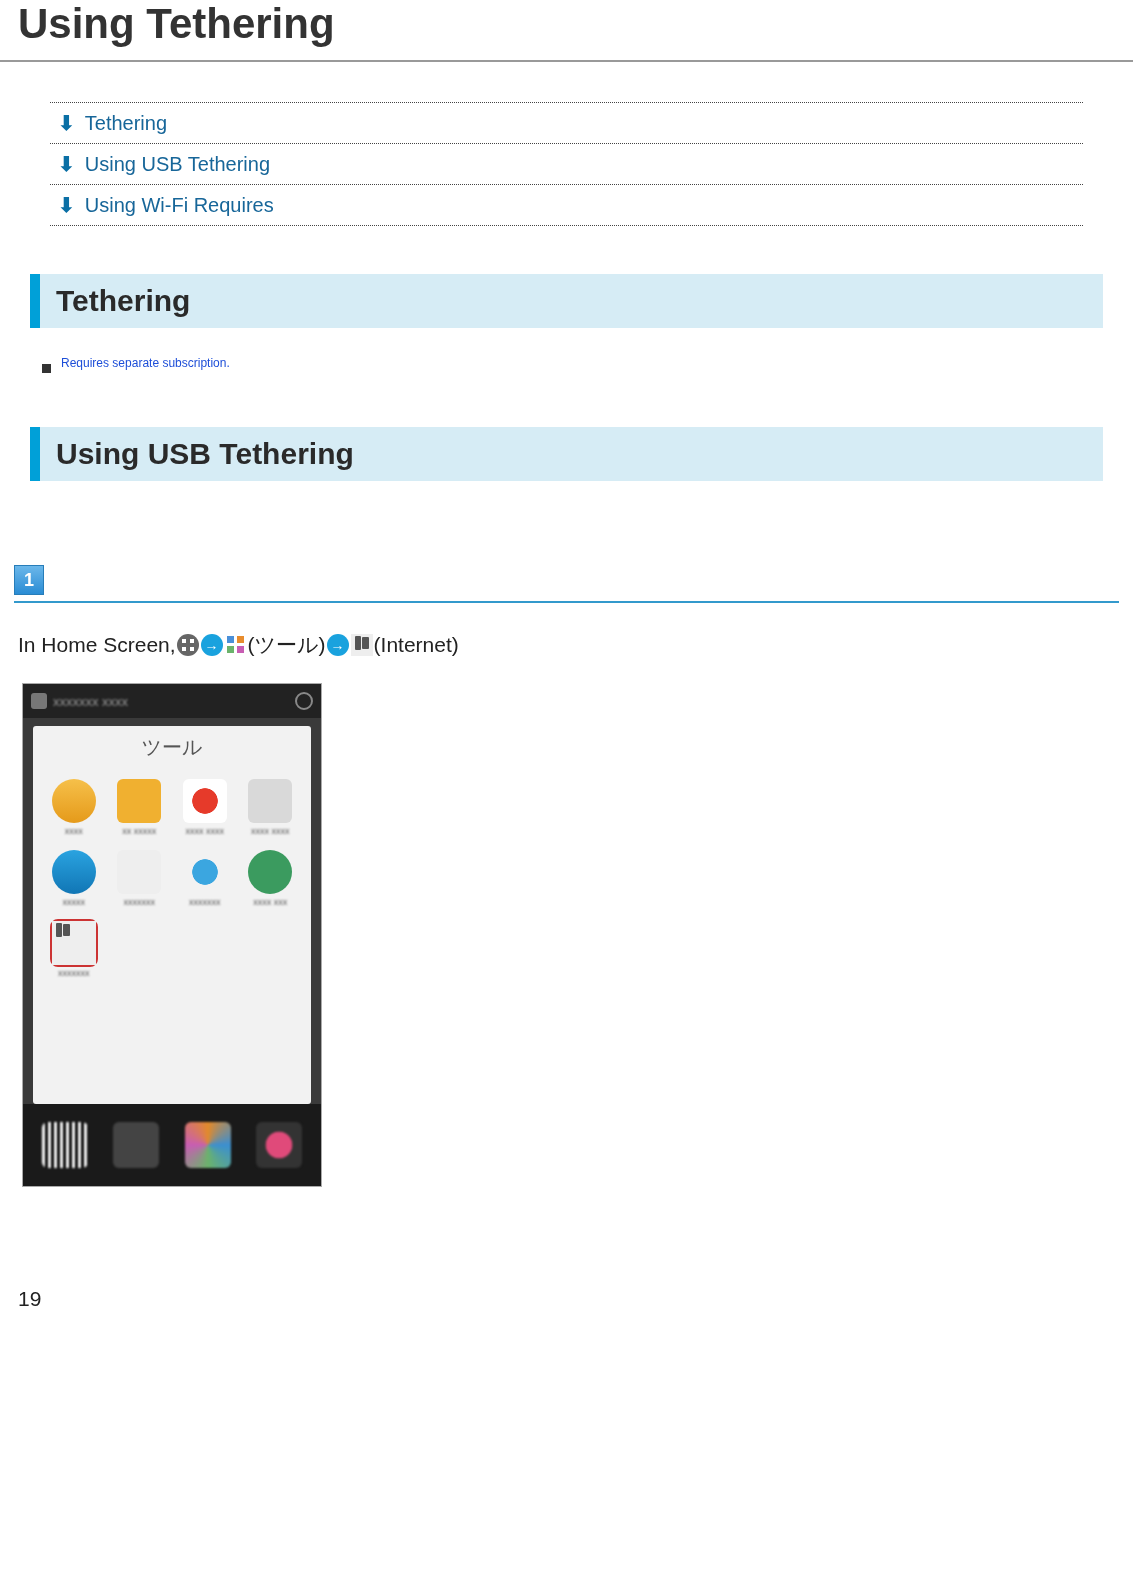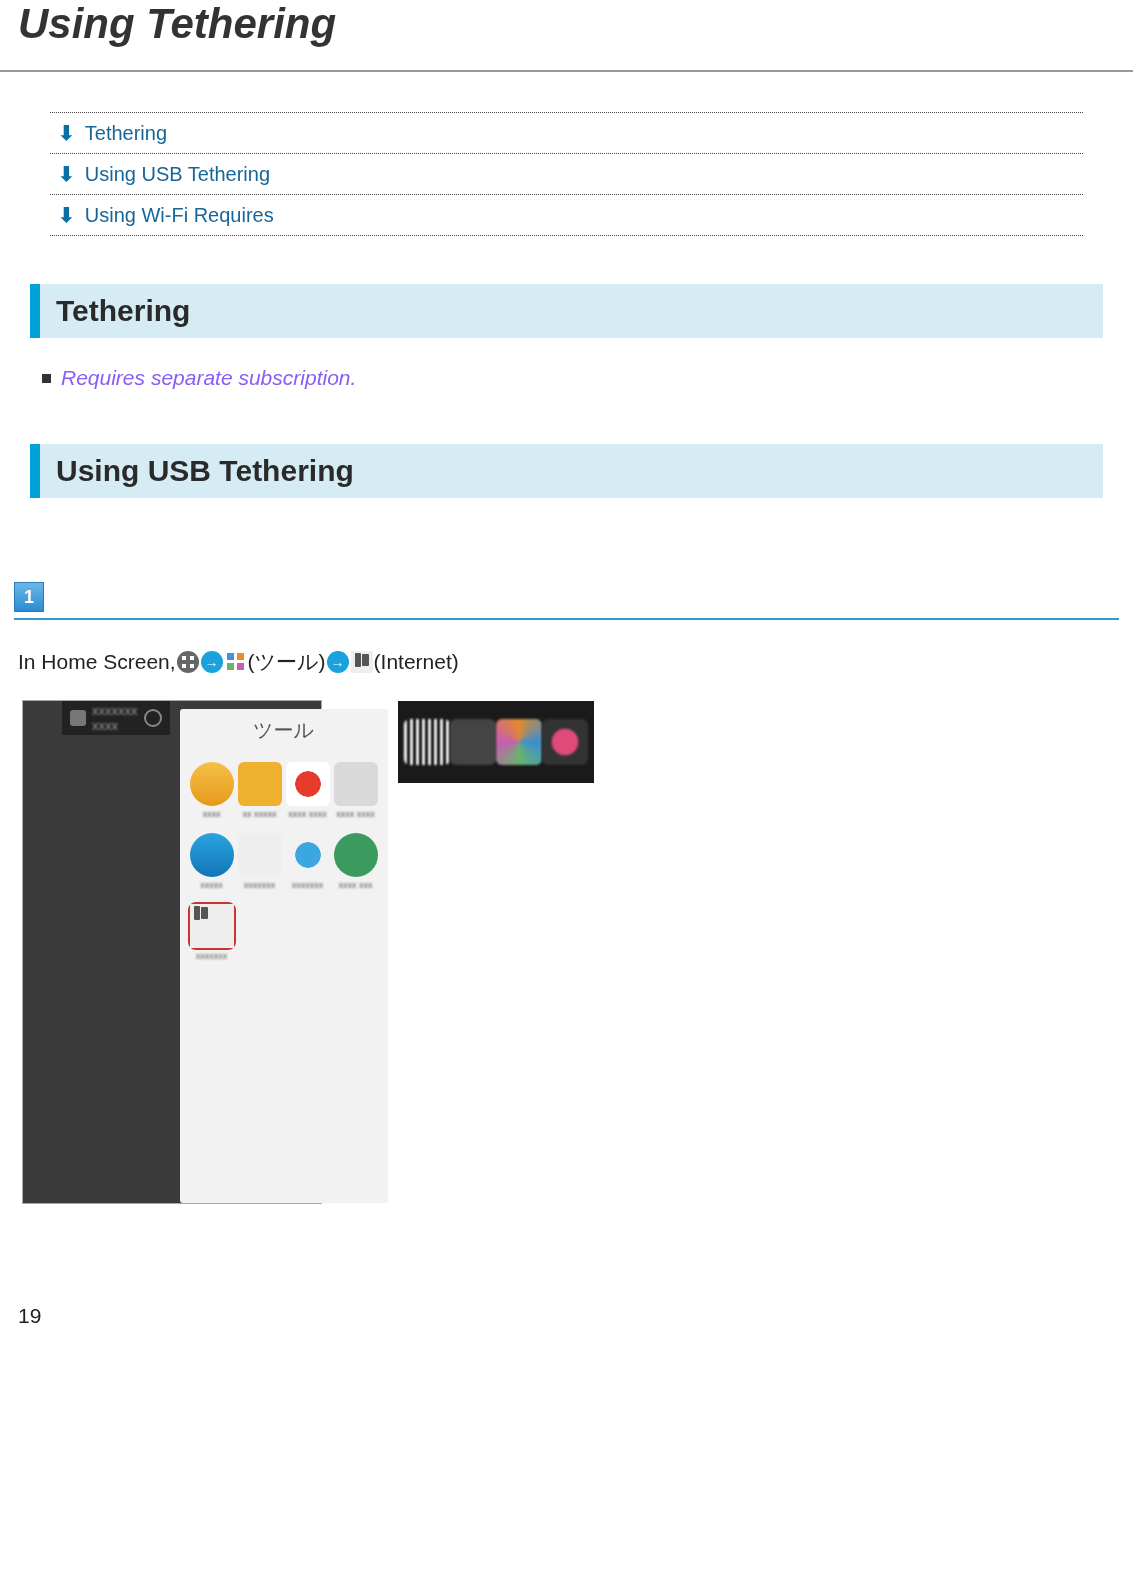--- a/index.html
+++ b/index.html
@@ -10,24 +10,23 @@
     body {
       font-family: Arial, "Helvetica Neue", Helvetica, sans-serif;
       background: #fff;
       width: 1133px;
       padding: 0;
     }
     .page-title {
       font-size: 42px;
       font-weight: bold;
       color: #333;
-      padding: 0 18px 22px 18px;
+      padding: 0 18px 12px 18px;
       border-bottom: 2px solid #999;
       margin-bottom: 40px;
-      font-style: italic;
     }
     .toc {
       padding: 0 50px;
       margin-bottom: 48px;
     }
     .toc-item {
       border-top: 1px dotted #444;
       padding: 8px 0px 8px 8px;
       display: flex;
       align-items: center;
@@ -63,26 +62,25 @@
       font-size: 20px;
       color: #222;
       margin-bottom: 10px;
       line-height: 1.4;
     }
     .bullet-list {
       list-style: none;
       padding-left: 4px;
     }
     .bullet-list li {
-      font-size: 21px;
-      color: #8b5cf6;
+      font-size: 12px;
+      color: #1d4ed8;
       padding: 4px 0;
       display: flex;
       align-items: flex-start;
-      font-style: italic;
     }
     .bullet-sq {
       display: inline-block;
       width: 9px;
       height: 9px;
       background: #333;
       margin-right: 10px;
       margin-top: 8px;
       flex-shrink: 0;
     }
@@ -178,22 +176,21 @@
       border-radius: 1px;
     }
     .screenshot {
       margin: 0 22px 60px 22px;
       width: 300px;
       height: 504px;
       border: 1px solid #aaa;
       background: #3a3a3a;
       position: relative;
       display: flex;
-      flex-direction: row;
-      padding-left: 39px;
+      flex-direction: column;
     }
     .ss-statusbar {
       height: 34px;
       background: #222;
       display: flex;
       align-items: center;
       padding: 0 8px;
       color: #999;
       font-size: 13px;
       gap: 6px;

